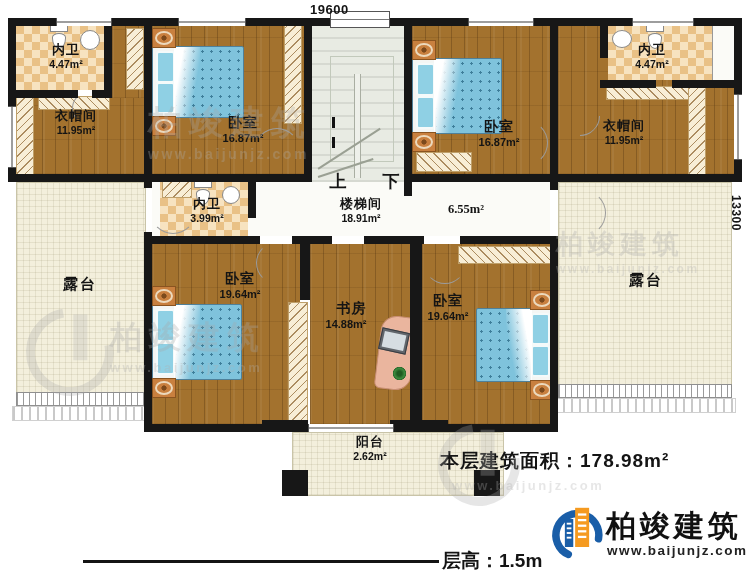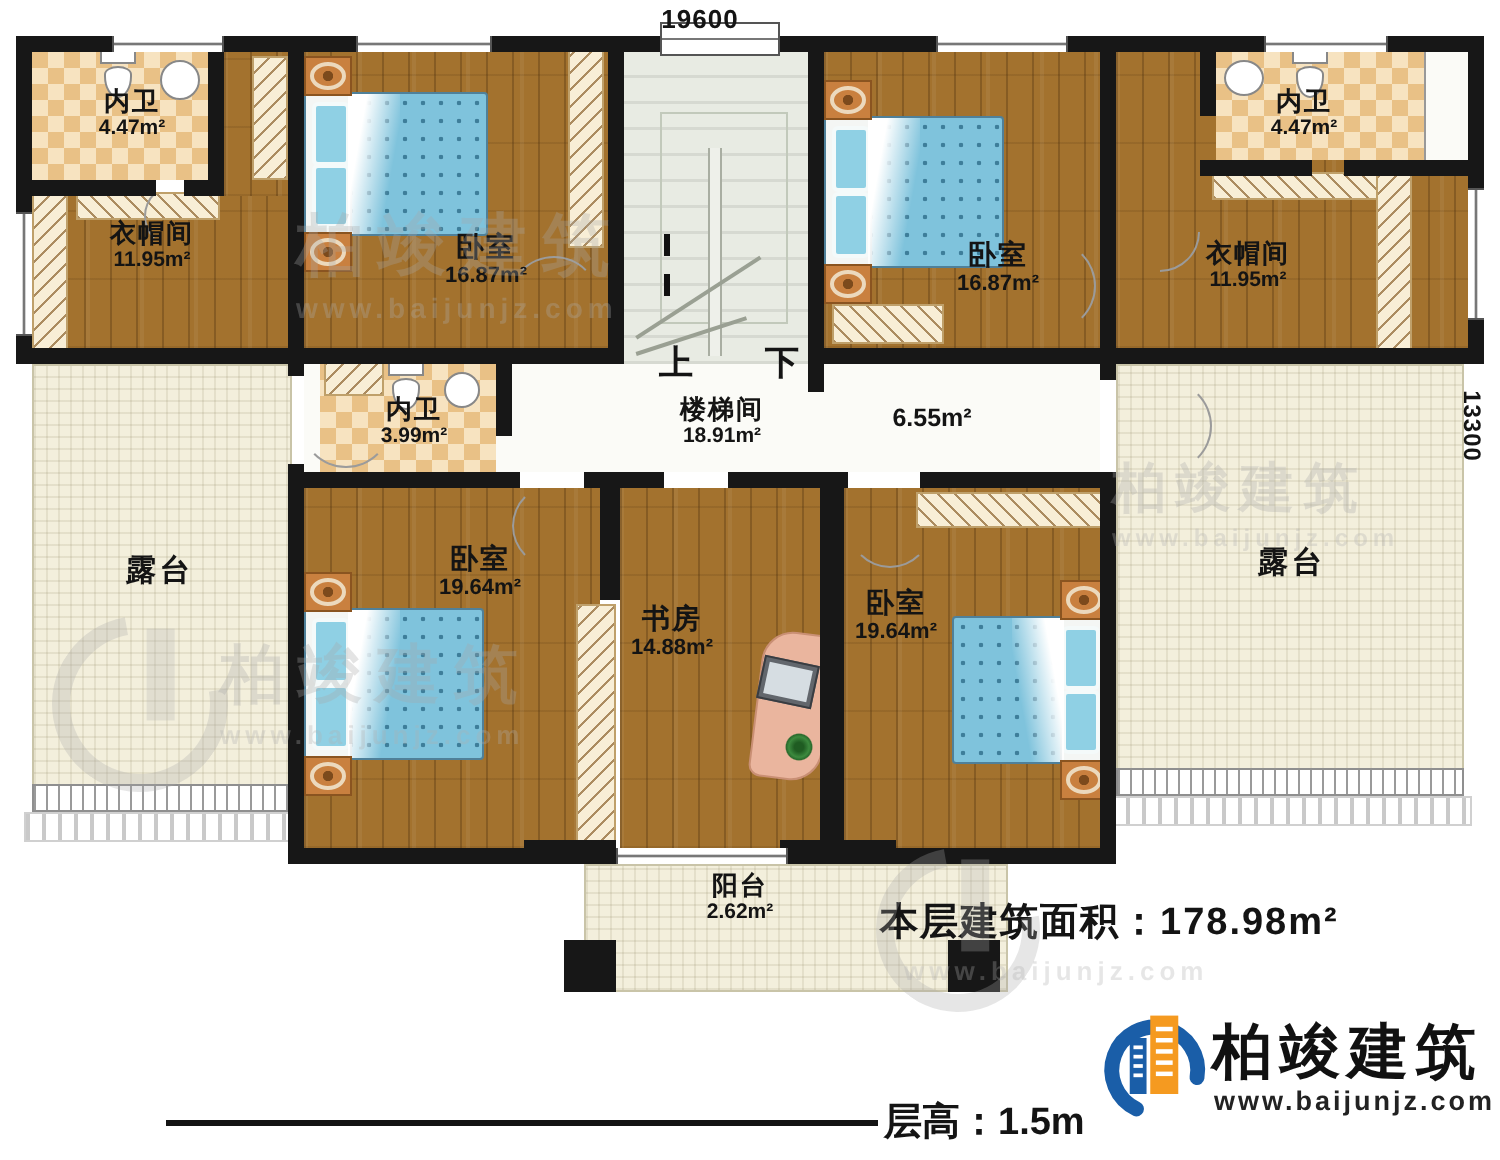--- a/index.html
+++ b/index.html
@@ -57,21 +57,21 @@
     background:radial-gradient(circle,#1f5c22 22%, #3c8a3e 48%, #2a6b2d 60%, transparent 66%);}
   .arc{position:absolute;z-index:14;width:44px;height:44px;border:1.5px solid #9b9b9b;border-radius:50%;
     border-color:#9b9b9b transparent transparent transparent;}
   
   .landing{position:absolute;z-index:6;border:1px solid #c2c9bb;}
   .stringer{position:absolute;z-index:7;width:5px;background:#eef0ea;border-left:1.5px solid #a9aea2;border-right:1.5px solid #a9aea2;}
   .sdiag{position:absolute;z-index:7;height:1.5px;background:#9aa093;transform-origin:left center;}
   .smark{position:absolute;z-index:8;width:3px;height:11px;background:#111;}
   
   .lbl{position:absolute;z-index:30;transform:translateX(-50%);text-align:center;font-weight:bold;color:#141414;line-height:1.12;white-space:nowrap;}
-  .lbl .nm{font-size:14px;letter-spacing:1px;}
+  .lbl .nm{font-size:14px;letter-spacing:1px;font-family:Liberation Mono, monospace;}
   .lbl .ar{font-size:11px;}
   .lbl.small .nm{font-size:13px;} .lbl.small .ar{font-size:10.5px;}
   .lbl.big .nm{font-size:15px;letter-spacing:2px;}
   .updown{position:absolute;z-index:30;transform:translateX(-50%);font-weight:bold;font-size:17px;}
   .dim{position:absolute;z-index:30;font-weight:bold;font-size:13px;letter-spacing:.5px;}
   
   .wm{position:absolute;z-index:38;opacity:.3;pointer-events:none;color:#9f9f9f;}
   .wm .wm-name{font-weight:bold;letter-spacing:7px;color:#a8a8a8;}
   .wm .wm-url{font-weight:bold;color:#b0b0b0;letter-spacing:2.5px;}
   .wm-logo{position:absolute;z-index:38;opacity:.28;border:9px solid #a9a9a9;border-radius:50%;
@@ -85,21 +85,21 @@
   .fh{position:absolute;z-index:30;font-weight:bold;font-size:19px;}
   .areatotal{position:absolute;z-index:30;font-weight:bold;font-size:19px;letter-spacing:1px;}
   .brandname{position:absolute;z-index:30;font-weight:bold;font-size:30px;letter-spacing:4px;color:#111;}
   .brandurl{position:absolute;z-index:30;font-weight:bold;font-size:13.5px;letter-spacing:1.5px;color:#222;}
 </style>
 </head>
 <body>
 
 <div id="canvas">
 
-  <div class="dim" style="left:310px;top:2px;width:80px;text-align:center;">19600</div>
+  <div class="dim" style="left:310px;top:2px;width:80px;">19600</div>
   <div class="dim" style="left:704px;top:206px;width:64px;text-align:center;font-size:12px;transform:rotate(90deg);">13300</div>
 
   <div class="tile" style="left:16px;top:26px;width:88px;height:64px;"></div>
   <div class="wood" style="left:112px;top:26px;width:32px;height:72px;"></div>
   <div class="wood" style="left:16px;top:98px;width:128px;height:76px;"></div>
   <div class="wood" style="left:152px;top:26px;width:152px;height:148px;"></div>
   <div class="stairfloor" style="left:312px;top:26px;width:92px;height:156px;"></div>
   <div class="wood" style="left:412px;top:26px;width:138px;height:148px;"></div>
   <div class="wood" style="left:558px;top:26px;width:176px;height:148px;"></div>
   <div class="tile" style="left:608px;top:26px;width:104px;height:54px;"></div>
@@ -269,34 +269,34 @@
       <div class="ar">4.47m²</div>
     </div>
   <div class="lbl small" style="left:624px;top:120px;">
     <div class="nm">衣帽间</div>
       <div class="ar">11.95m²</div>
     </div>
   <div class="lbl small" style="left:207px;top:198px;">
     <div class="nm">内卫</div>
       <div class="ar">3.99m²</div>
     </div>
-  <div class="lbl" style="left:466px;top:202px;">
+  <div class="lbl" style="left:466px;top:202px;font-family:Liberation Serif, serif;">
     <div class="ar" style="font-size:12.5px;">6.55m²</div>
     </div>
   <div class="lbl big" style="left:80px;top:278px;">
     <div class="nm">露台</div>
     </div>
   <div class="lbl big" style="left:646px;top:274px;">
     <div class="nm">露台</div>
     </div>
   <div class="lbl" style="left:240px;top:272px;">
     <div class="nm">卧室</div>
       <div class="ar">19.64m²</div>
     </div>
-  <div class="lbl" style="left:336px;top:302px;">
+  <div class="lbl" style="left:346px;top:302px;text-align:right;">
     <div class="nm">书房</div>
       <div class="ar">14.88m²</div>
     </div>
   <div class="lbl" style="left:448px;top:294px;">
     <div class="nm">卧室</div>
       <div class="ar">19.64m²</div>
     </div>
   <div class="lbl small" style="left:346px;top:436px;padding-left:48px;">
     <div class="nm">阳台</div>
       <div class="ar">2.62m²</div>

